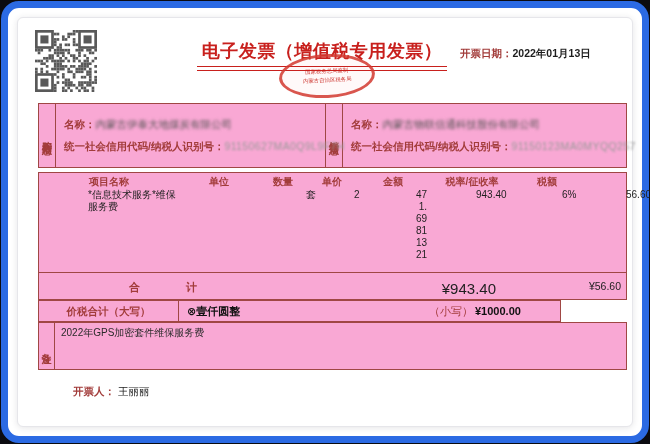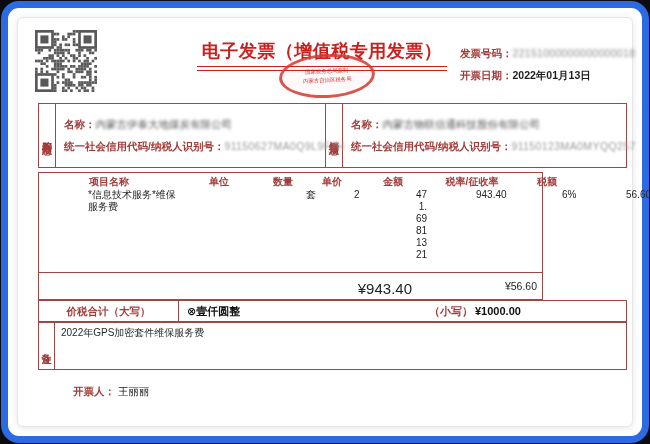--- a/index.html
+++ b/index.html
@@ -16,57 +16,57 @@
   .title { top:39px; left:197px; width:250px; text-align:center; font-size:18px; font-weight:bold; color:var(--title-red,#c8201d); letter-spacing:.5px; white-space:nowrap; }
   .title-underline { top:66px; left:197px; width:250px; height:5px; border-top:1px solid var(--title-red,#c8201d); border-bottom:1px solid var(--title-red,#c8201d); }
   .stamp { left:279px; top:54px; width:96px; height:44px; border:3px solid rgba(210,58,48,.85); border-radius:50%; transform:rotate(-3deg); display:flex; flex-direction:column; align-items:center; justify-content:center; gap:2px; background:rgba(255,60,50,.03); }
   .stamp div { color:rgba(200,32,26,.9); font-size:6px; line-height:7px; white-space:nowrap; transform:scale(.9); }
   .meta { left:460px; top:42px; font-size:10.5px; line-height:22px; white-space:nowrap; }
   .meta .lab { color:var(--label-red,#a23c3a); font-weight:bold; }
   .meta .val-blur { color:#8d8d8d; filter:blur(1.5px); letter-spacing:.3px; }
   .meta .val { color:#1d1d1d; font-weight:bold; }
 
   
-  .redbox { border:1.5px solid var(--border-red,#a04744); background:#ffffff; }
+  .redbox { border:1.5px solid var(--border-red,#a04744); background:#f9a8d4; }
   .party { left:38px; top:103px; width:589px; height:65px; display:flex; }
   .party-half { display:flex; height:100%; }
   .side-label { width:17px; border-right:1px solid var(--border-red,#a04744); display:flex; align-items:center; justify-content:center; color:var(--label-red,#a23c3a); font-weight:bold; font-size:10px; writing-mode:vertical-lr; text-orientation:upright; letter-spacing:1px; line-height:17px; }
   .party-content { flex:1; padding:13px 0 0 8px; font-size:10.5px; line-height:15px; }
   .party-row { margin-bottom:7px; white-space:nowrap; }
   .flab { color:var(--label-red,#a23c3a); font-weight:bold; }
   .fval-blur { color:#555; filter:blur(1.4px); }
   .fid-blur { color:#9b9b9b; filter:blur(1.1px); letter-spacing:.4px; }
   .buyer-half { width:287px; border-right:1px solid var(--border-red,#a04744); }
   .seller-half { width:302px; }
 
   
-  .items { left:38px; top:172px; width:505px; height:128px; display:flex; flex-direction:column; }
+  .items { left:38px; top:172px; width:589px; height:128px; display:flex; flex-direction:column; }
   .tgrid { display:grid; grid-template-columns:140px 80px 48px 50px 72px 86px 64px 46px; }
   .th { color:var(--label-red,#a23c3a); font-weight:bold; font-size:10px; text-align:center; padding-top:2px; white-space:nowrap; }
   .td { font-size:10px; color:#1f1f1f; line-height:12px;margin-left:47px; }
   .c-name { text-align:left; padding-left:2px; }
   .c-unit { text-align:center; }
   .c-qty { text-align:right; }
   .c-price { text-align:right; padding-left:10px; padding-right:2px; word-break:break-all; }
   .c-amount { text-align:right; padding-right:18px; }
   .c-rate { text-align:right; padding-right:10px; }
   .c-tax { text-align:right; padding-right:3px; }
   .items-body { flex:1; }
   .total-row { border-top:1px solid var(--border-red,#a04744); height:27px; position:relative; }
   .total-label { position:absolute; left:90px; top:7px; color:var(--label-red,#a23c3a); font-weight:bold; font-size:11px; letter-spacing:46px; white-space:nowrap; }
   .total-amount { position:absolute; right:130px; top:7px; font-size:15px; color:#1f1f1f; }
   .total-tax { position:absolute; right:5px; top:7px; font-size:10.5px; color:#1f1f1f; }
 
   
-  .grand { left:38px; top:300px; width:589px; height:22px; display:flex; align-items:center; }
+  .grand { left:38px; top:300px; width:523px; height:22px; display:flex; align-items:center; }
   .grand-label { width:140px; text-align:center; color:var(--label-red,#a23c3a); font-weight:bold; font-size:10.5px; border-right:1px solid var(--border-red,#a04744); line-height:19px; height:100%; display:flex; align-items:center; justify-content:center; }
   .grand-content { position:relative; flex:1; height:100%; display:flex; align-items:center; }
   .grand-words { margin-left:8px; font-size:11px; color:#111; font-weight:bold; white-space:nowrap; }
   .grand-small { position:absolute; left:250px; top:0; height:100%; display:flex; align-items:center; font-size:11px; white-space:nowrap; }
-  .grand-small .sl { color:var(--label-red,#a23c3a); font-weight:bold; }
+  .grand-small .sl { color:var(--label-red,#a23c3a); font-weight:normal; }
   .grand-small .sv { color:#111; font-weight:bold; margin-left:2px; }
 
   
   .remark { left:38px; top:322px; width:589px; height:48px; display:flex;justify-content:flex-end; }
   .remark .side-label { width:16px; }
   .remark-content { flex:1; padding:3px 6px; font-size:10px; color:#2a2a2a; line-height:13px; }
 
   
   .issuer { left:73px; top:385px; font-size:10.5px; white-space:nowrap; }
   .issuer .lab { color:var(--label-red,#a23c3a); font-weight:bold; }
@@ -272,23 +272,20 @@
   <div class="abs title">电子发票（增值税专用发票）</div>
   <div class="abs title-underline"></div>
 
   <div class="abs stamp">
     <div>国家税务总局监制</div>
     <div>内蒙古自治区税务局</div>
   </div>
 
   <div class="abs meta">
     <div>
-      <span class="lab">发票号码：</span><span class="val-blur">22151000000000000018</span>
-    </div>
-    <div>
       <span class="lab">开票日期：</span><span class="val">2022年01月13日</span>
     </div>
   </div>
 
   <div class="abs redbox party">
     <div class="party-half buyer-half">
       <div class="side-label">购买方信息</div>
       <div class="party-content">
         <div class="party-row">
           <span class="flab">名称：</span><span class="fval-blur">内蒙古伊泰大地煤炭有限公司</span>
@@ -325,20 +322,21 @@
       <div class="td c-name">*信息技术服务*维保服务费</div>
       <div class="td"></div>
       <div class="td c-unit">套</div>
       <div class="td c-qty">2</div>
       <div class="td c-price">471.69811321</div>
       <div class="td c-amount">943.40</div>
       <div class="td c-rate">6%</div>
       <div class="td c-tax">56.60</div>
     </div>
     <div class="total-row">
+      <span class="total-label">合计</span>
       <span class="total-amount">¥943.40</span>
       <span class="total-tax">¥56.60</span>
     </div>
   </div>
 
   <div class="abs redbox grand">
     <div class="grand-label">价税合计（大写）</div>
     <div class="grand-content">
       <span class="grand-words">⊗壹仟圆整</span>
       <span class="grand-small">

